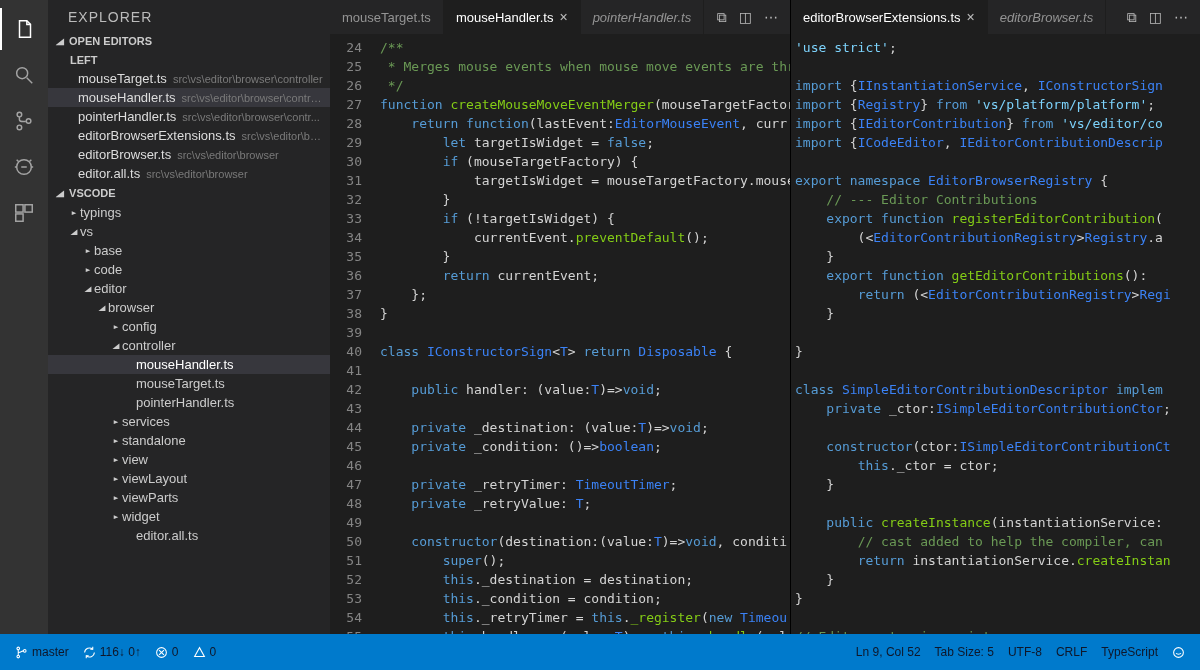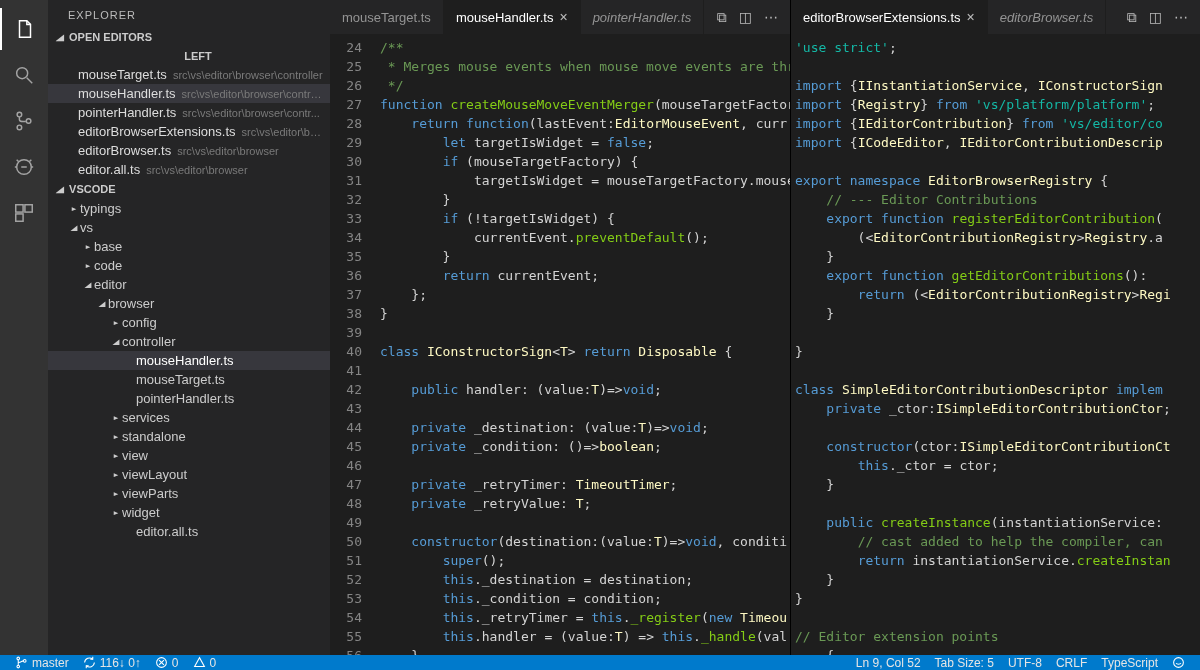--- a/index.html
+++ b/index.html
@@ -3,24 +3,24 @@
 <meta charset="utf-8">
 <style>
 * { margin:0; padding:0; box-sizing:border-box; }
 body { width:1200px; height:670px; background:#1e1e1e; font-family:"Segoe UI",Arial,sans-serif; font-size:13px; color:#ccc; overflow:hidden; display:flex; flex-direction:column; }
 .main { display:flex; flex:1; overflow:hidden; }
 .activitybar { width:48px; background:#333; display:flex; flex-direction:column; align-items:center; padding-top:8px; gap:4px; }
 .activitybar .ab-item { width:48px; height:42px; display:flex; align-items:center; justify-content:center; opacity:0.55; cursor:pointer; }
 .activitybar .ab-item.active { opacity:1; border-left:2px solid #fff; }
 .activitybar svg { width:22px; height:22px; fill:none; stroke:#fff; stroke-width:1.6; }
 .sidebar { width:282px; background:#252526; display:flex; flex-direction:column; font-size:12px; overflow:hidden; }
-.sidebar-title { padding:9px 14px 6px 20px; font-size:11px; letter-spacing:1px; color:#bbb; }
+.sidebar-title { padding:9px 14px 6px 20px; font-size:14px; letter-spacing:1px; color:#bbb; }
 .section-head { padding:4px 6px; font-size:11px; font-weight:700; color:#ccc; display:flex; align-items:center; cursor:pointer; }
 .section-head .chev { width:12px; display:inline-block; text-align:center; font-size:10px; transform:scaleY(0.8); }
-.group-label { padding:3px 4px 3px 22px; font-size:11px; font-weight:700; color:#ccc;text-align:center; }
+.group-label { padding:3px 4px 3px 22px; font-size:11px; font-weight:700; color:#ccc; }
 .open-item { display:flex; align-items:baseline; padding:2px 6px 2px 30px; cursor:pointer; white-space:nowrap; overflow:hidden; }
 .open-item.active { background:#37373d; }
 .open-item .fname { color:#ddd; font-size:13px; margin-right:6px; }
 .open-item .fpath { color:#7a7a7a; font-size:11px; overflow:hidden; text-overflow:ellipsis; }
 .tree-item { display:flex; align-items:center; padding:2px 6px; cursor:pointer; font-size:13px; white-space:nowrap; }
 .tree-item.active { background:#37373d; color:#fff; }
 .tree-item .chev { width:12px; font-size:9px; display:inline-block; text-align:center; transform:scaleY(0.8); }
 .tree-item .indent { display:inline-block; }
 .editors { flex:1; display:flex; overflow:hidden; }
 .editor-pane { display:flex; flex-direction:column; overflow:hidden; background:#1e1e1e; }
@@ -30,25 +30,25 @@
 .tab { padding:0 12px; display:flex; align-items:center; gap:6px; font-size:13px; color:#949494; cursor:pointer; border-right:1px solid #1e1e1e; white-space:nowrap; font-style:normal; }
 .tab.active { background:#1e1e1e; color:#fff; }
 .tab.italic { font-style:italic; }
 .tab .close { font-size:14px; opacity:0.7; }
 .tab-actions { margin-left:auto; display:flex; align-items:center; gap:12px; padding:0 12px; color:#bbb; }
 .tab-actions span { cursor:pointer; font-size:14px; }
 .code { flex:1; display:flex; overflow:hidden; font-family:Consolas,Menlo,monospace; font-size:13px; line-height:19px; }
 .gutter { width:46px; text-align:right; color:#858585; padding:4px 14px 4px 0; user-select:none; }
 .lines { flex:1; padding:4px 0 4px 4px; white-space:pre; overflow:hidden; color:#d4d4d4; }
 .tk-k { color:#569cd6; }
-.tk-t { color:#fef9c3; }
+.tk-t { color:#3b82f6; }
 .tk-f { color:#84cc16; }
-.tk-s { color:#14b8a6;margin-top:9px; }
+.tk-s { color:#7dd3fc;margin-top:9px; }
 .tk-c { color:#6a9955; }
-.statusbar { height:15px; background:#007acc; color:#e5e5e5; display:flex; align-items:center; font-size:12px; padding:0 8px; }
+.statusbar { height:36px; background:#007acc; color:#0f172a; display:flex; align-items:center; font-size:12px; padding:0 8px; }
 .statusbar .sb-item { padding:0 7px; display:flex; align-items:center; gap:4px; cursor:pointer; }
 .statusbar .spacer { flex:1; }
 .svg-ico { width:13px; height:13px; fill:none; stroke:#fff; stroke-width:1.3; }
 </style>
 </head>
 <body>
 
 <div class="main">
   <div class="activitybar">
     <div class="ab-item active">

